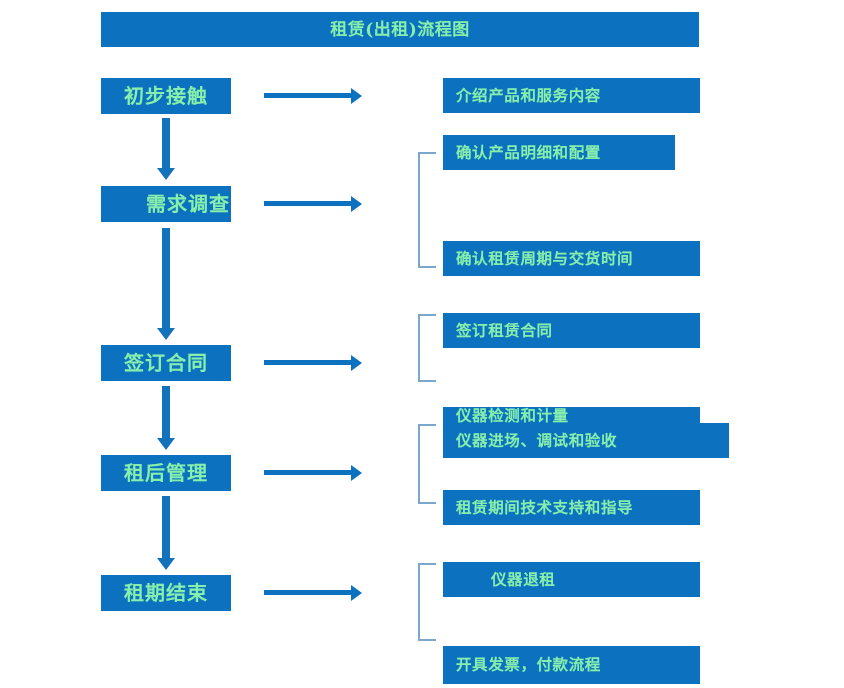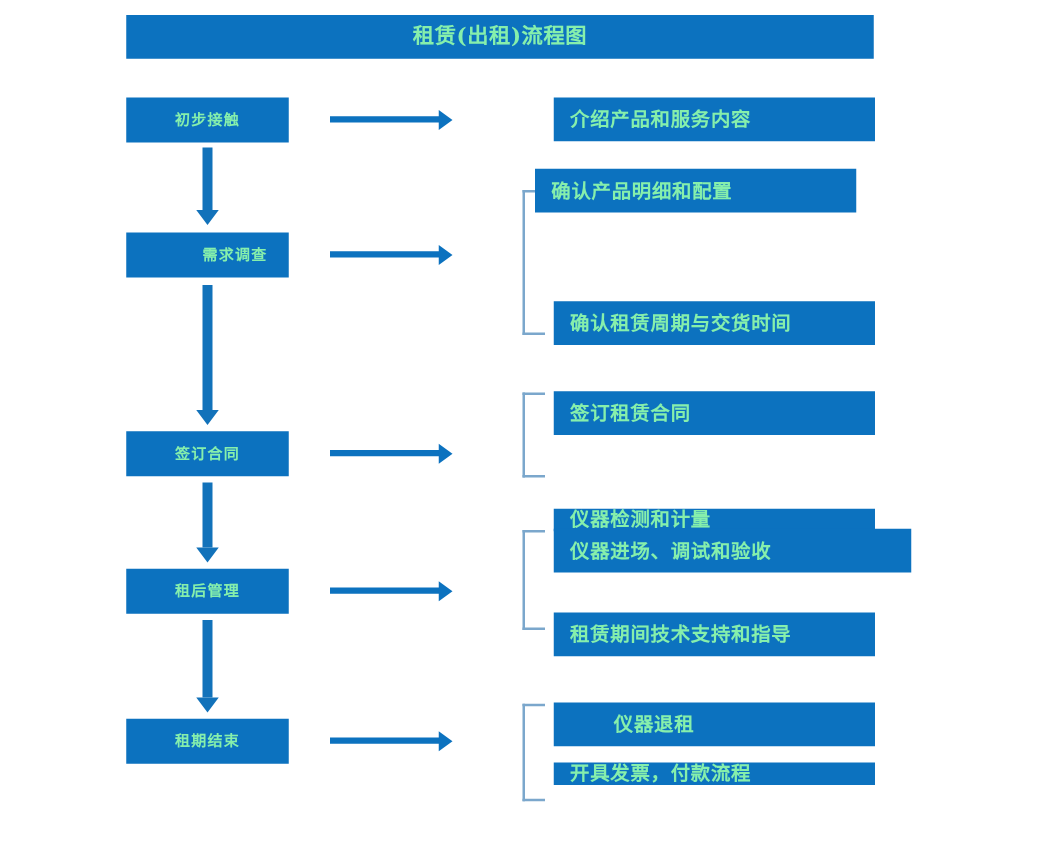--- a/index.html
+++ b/index.html
@@ -36,21 +36,21 @@
   
   .title-bar {
     justify-content: center;
     font-size: 17px;
     letter-spacing: 0.5px;
   }
 
   
   .stage-box {
     justify-content: center;
-    font-size: 12px;
+    font-size: 20px;
     letter-spacing: 1px;
   }
 
   
   .detail-box {
     justify-content: flex-start;
     padding-left: 13px;
     font-size: 15.5px;
     letter-spacing: 0.6px;
   }
@@ -174,30 +174,30 @@
   <div class="bracket" style="left:418px; top:152px; width:18px; height:116px;"></div>
 
   <div class="bracket" style="left:418px; top:314px; width:18px; height:68px;"></div>
 
   <div class="bracket" style="left:418px; top:424px; width:18px; height:80px;"></div>
 
   <div class="bracket" style="left:418px; top:563px; width:18px; height:78px;"></div>
 
   <div class="box detail-box" style="left:443px; top:78px; width:257px; height:35px;">介绍产品和服务内容</div>
 
-  <div class="box detail-box" style="left:428px; top:135px; width:257px; height:35px;">确认产品明细和配置</div>
+  <div class="box detail-box" style="left:443px; top:135px; width:232px; height:35px;">确认产品明细和配置</div>
 
 
   <div class="box detail-box" style="left:443px; top:241px; width:257px; height:35px;">确认租赁周期与交货时间</div>
 
   <div class="box detail-box" style="left:443px; top:313px; width:257px; height:35px;">签订租赁合同</div>
 
   <div class="box detail-box" style="left:443px; top:383px; width:257px; height:18px;margin-top:24px;">仪器检测和计量</div>
 
   <div class="box detail-box" style="left:443px; top:423px; width:286px; height:35px;">仪器进场、调试和验收</div>
 
   <div class="box detail-box" style="left:443px; top:490px; width:257px; height:35px;">租赁期间技术支持和指导</div>
 
   <div class="box detail-box" style="left:443px; top:562px; width:257px; height:35px;padding-left:48px;">仪器退租</div>
 
-  <div class="box detail-box" style="left:443px; top:610px; width:257px; height:18px;">开具发票，付款流程</div>
+  <div class="box detail-box" style="left:443px; top:646px; width:257px; height:38px;">开具发票，付款流程</div>
 
 </div>
 
 </body></html>

